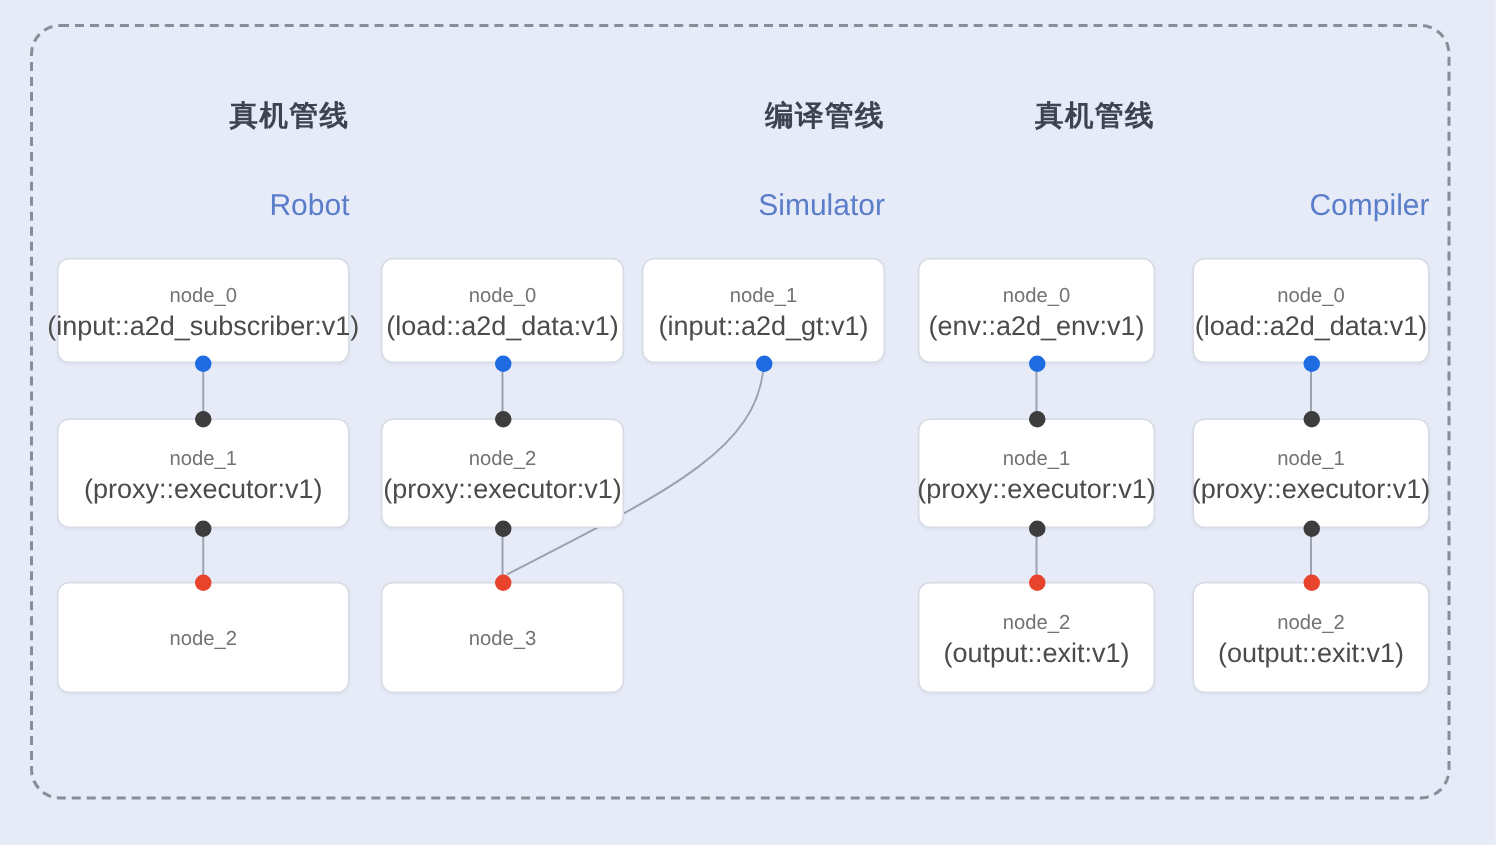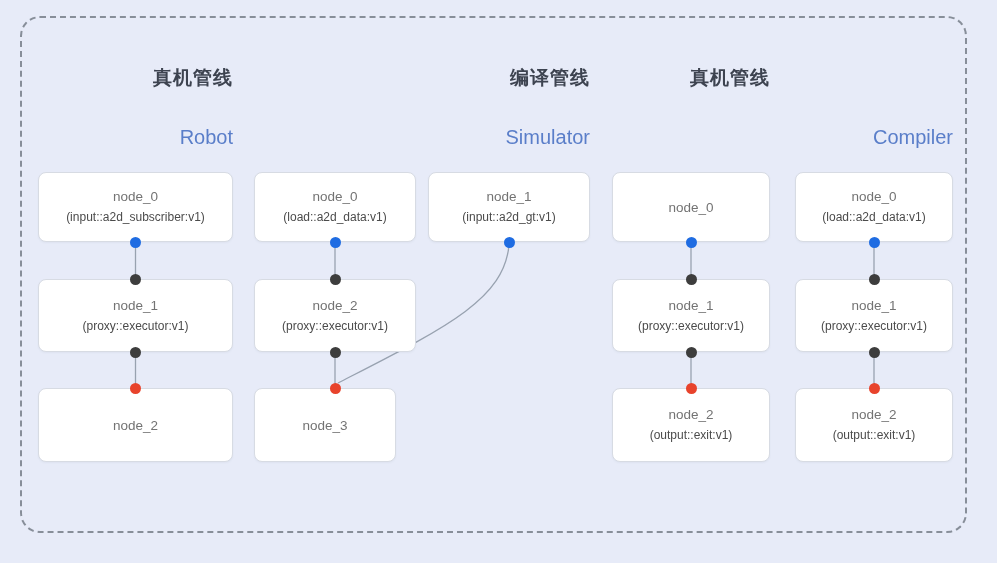--- a/index.html
+++ b/index.html
@@ -23,21 +23,21 @@
     font-size:20px;font-weight:400;color:#5a7ec9;line-height:25px;
   }
   .node{
     position:absolute;background:#ffffff;
     border:1px solid #d7dbe3;border-radius:8px;
     box-sizing:border-box;
     display:flex;flex-direction:column;justify-content:center;align-items:center;
     box-shadow:0 1px 2px rgba(60,70,100,0.05);
   }
   .node .n-name{font-size:13.5px;color:#737373;line-height:21px;}
-  .node .n-type{font-size:12px;color:#4b4b4b;line-height:21px;}
+  .node .n-type{font-size:18px;color:#4b4b4b;line-height:21px;}
   .edges{position:absolute;left:0;top:0;width:997px;height:563px;}
   .edges path{stroke:#98a2b0;stroke-width:1.3;fill:none;}
   .dot{
     position:absolute;width:11px;height:11px;border-radius:50%;
   }
   .dot-blue{background:#1f6ce2;}
   .dot-dark{background:#3d3d3d;}
   .dot-red{background:#e8432c;}
 </style>
 </head>
@@ -90,33 +90,34 @@
     <span class="n-type">(load::a2d_data:v1)</span>
   </div>
   <div class="node" style="left:428px;top:172px;width:162px;height:70px;">
     <span class="n-name">node_1</span>
     <span class="n-type">(input::a2d_gt:v1)</span>
   </div>
   <div class="node" style="left:254px;top:279px;width:162px;height:73px;">
     <span class="n-name">node_2</span>
     <span class="n-type">(proxy::executor:v1)</span>
   </div>
-  <div class="node" style="left:254px;top:388px;width:142px;height:74px;">
+  <div class="node" style="left:254px;top:388px;width:162px;height:74px;">
     <span class="n-name">node_3</span>
   </div>
   <div class="dot dot-blue" style="left:329.5px;top:236.5px;"></div>
   <div class="dot dot-blue" style="left:503.5px;top:236.5px;"></div>
   <div class="dot dot-dark" style="left:329.5px;top:273.5px;"></div>
   <div class="dot dot-dark" style="left:329.5px;top:346.5px;"></div>
   <div class="dot dot-red" style="left:329.5px;top:382.5px;"></div>
 
   <div class="pipe-title" style="left:612px;top:66px;width:158px;">真机管线</div>
 
   <div class="node" style="left:612px;top:172px;width:158px;height:70px;">
     <span class="n-name">node_0</span>
+    <span class="n-type">(env::a2d_env:v1)</span>
   </div>
   <div class="node" style="left:612px;top:279px;width:158px;height:73px;">
     <span class="n-name">node_1</span>
     <span class="n-type">(proxy::executor:v1)</span>
   </div>
   <div class="node" style="left:612px;top:388px;width:158px;height:74px;">
     <span class="n-name">node_2</span>
     <span class="n-type">(output::exit:v1)</span>
   </div>
   <div class="dot dot-blue" style="left:685.5px;top:236.5px;"></div>

